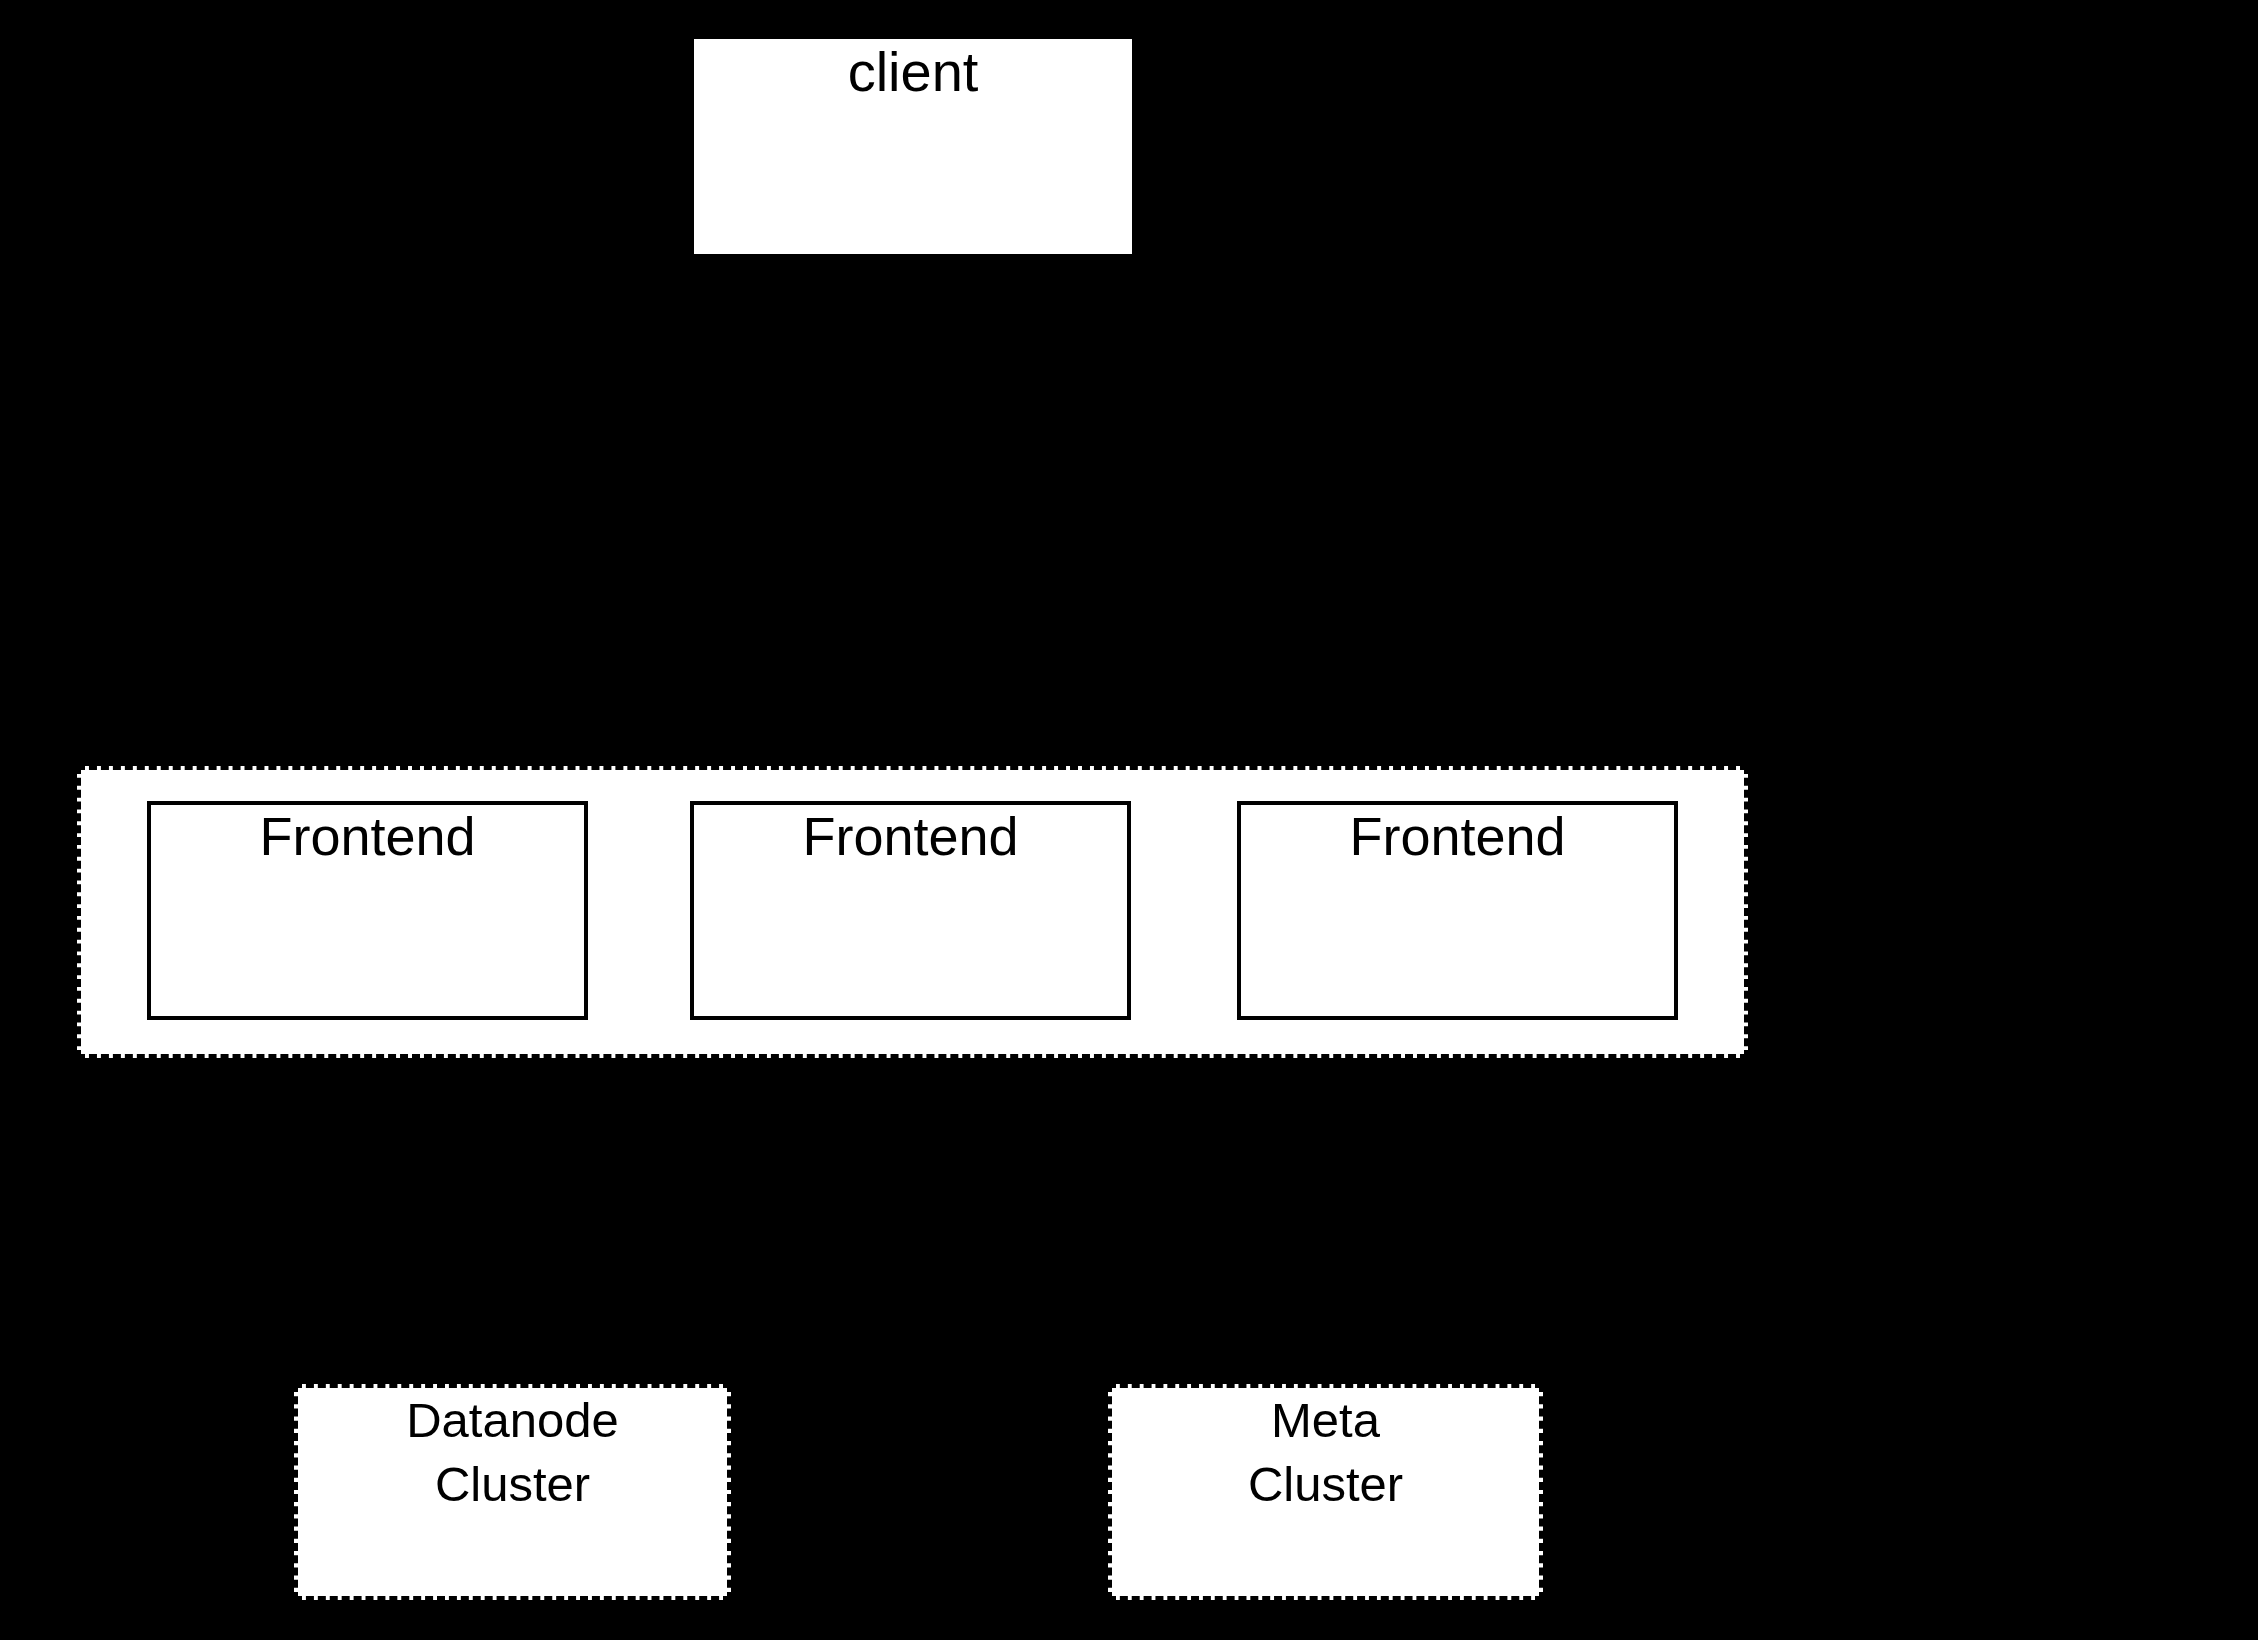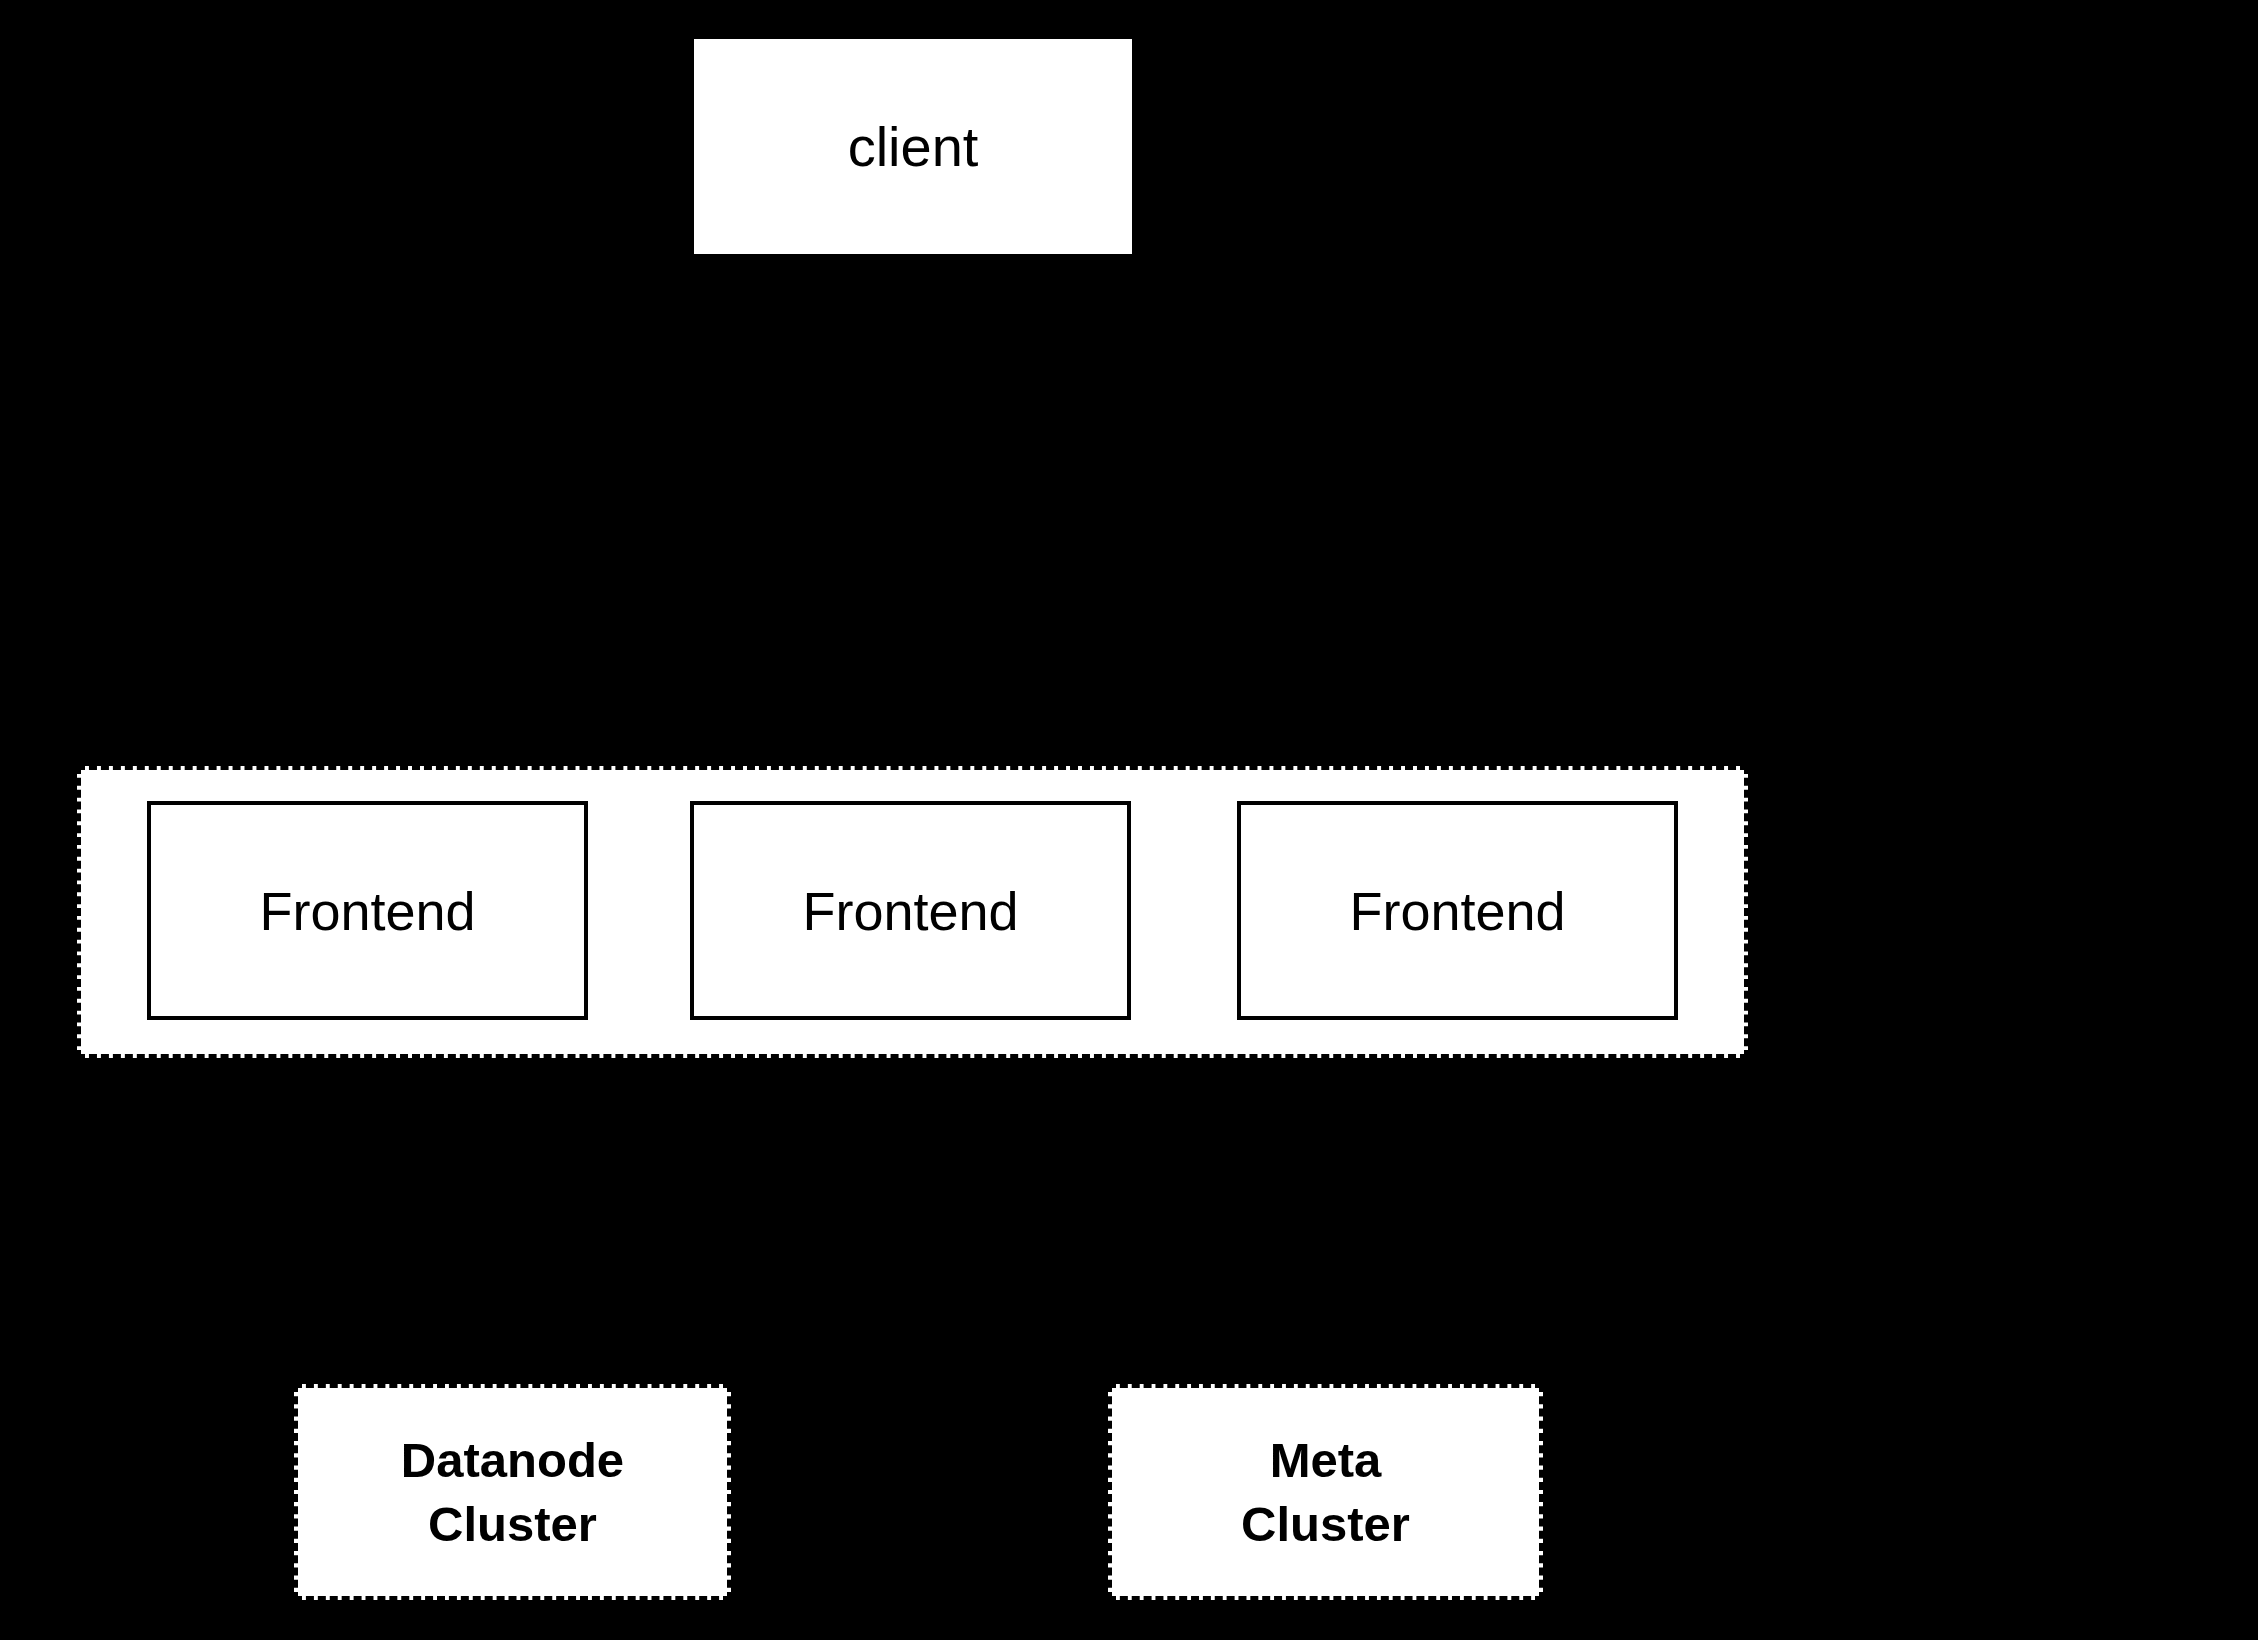--- a/index.html
+++ b/index.html
@@ -20,21 +20,20 @@
     background:var(--background);
     font-family:"Liberation Sans", sans-serif;
     color:var(--node-text);
     overflow:hidden;
   }
   .node{
     position:absolute;
     background:var(--node-fill);
     color:var(--node-text);
     display:flex;
-    align-items:center;
     justify-content:center;
     text-align:center;
     box-sizing:border-box;
   }
   
   .node--client{
     left:694px; top:39px;
     width:438px; height:215px;
     font-size:56px;
   }
@@ -66,21 +65,21 @@
   .node--cluster{
     top:1384px;
     width:437px; height:216px;
     border:4.5px dashed var(--line);
     font-size:49px;
     line-height:64px;
   }
   .node--datanode{ left:294px; }
   .node--meta{ left:1108px; width:435px; }
   .label{ display:block; }
-  .label--multiline{ white-space:pre-line;font-weight:bold; }
+  .label--multiline{ white-space:pre-line; }
 </style>
 </head>
 <body>
 
 <div class="canvas">
 
   <div class="node node--client">
     <span class="label">client</span>
   </div>
 

